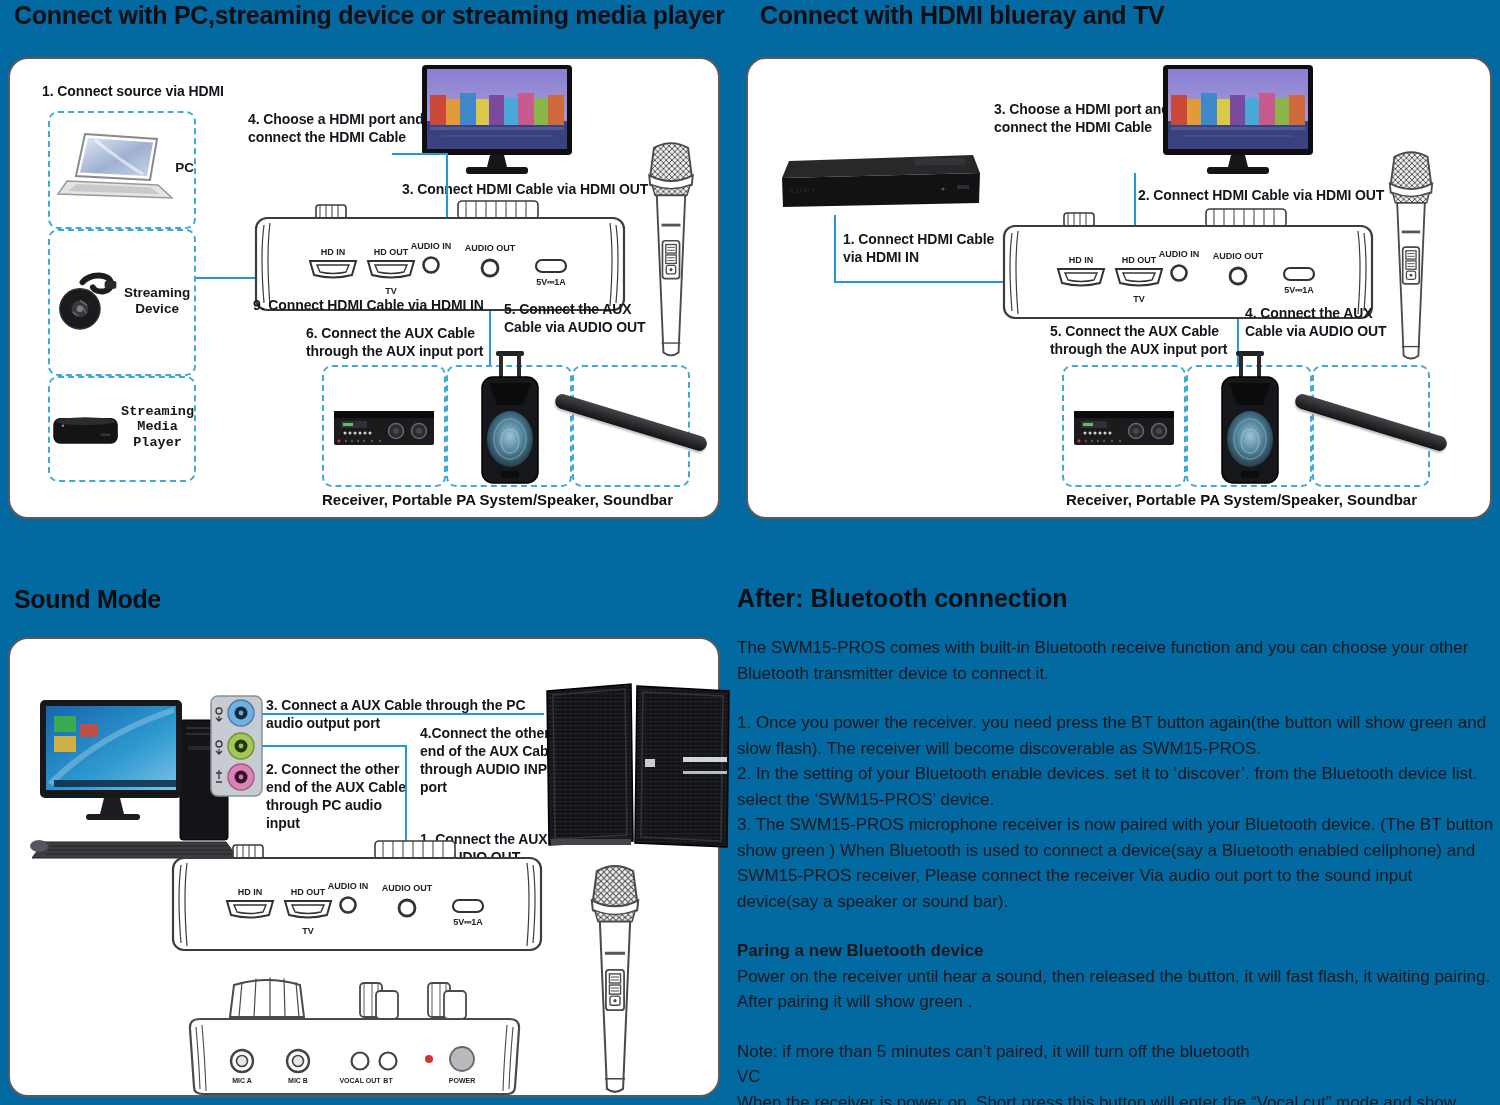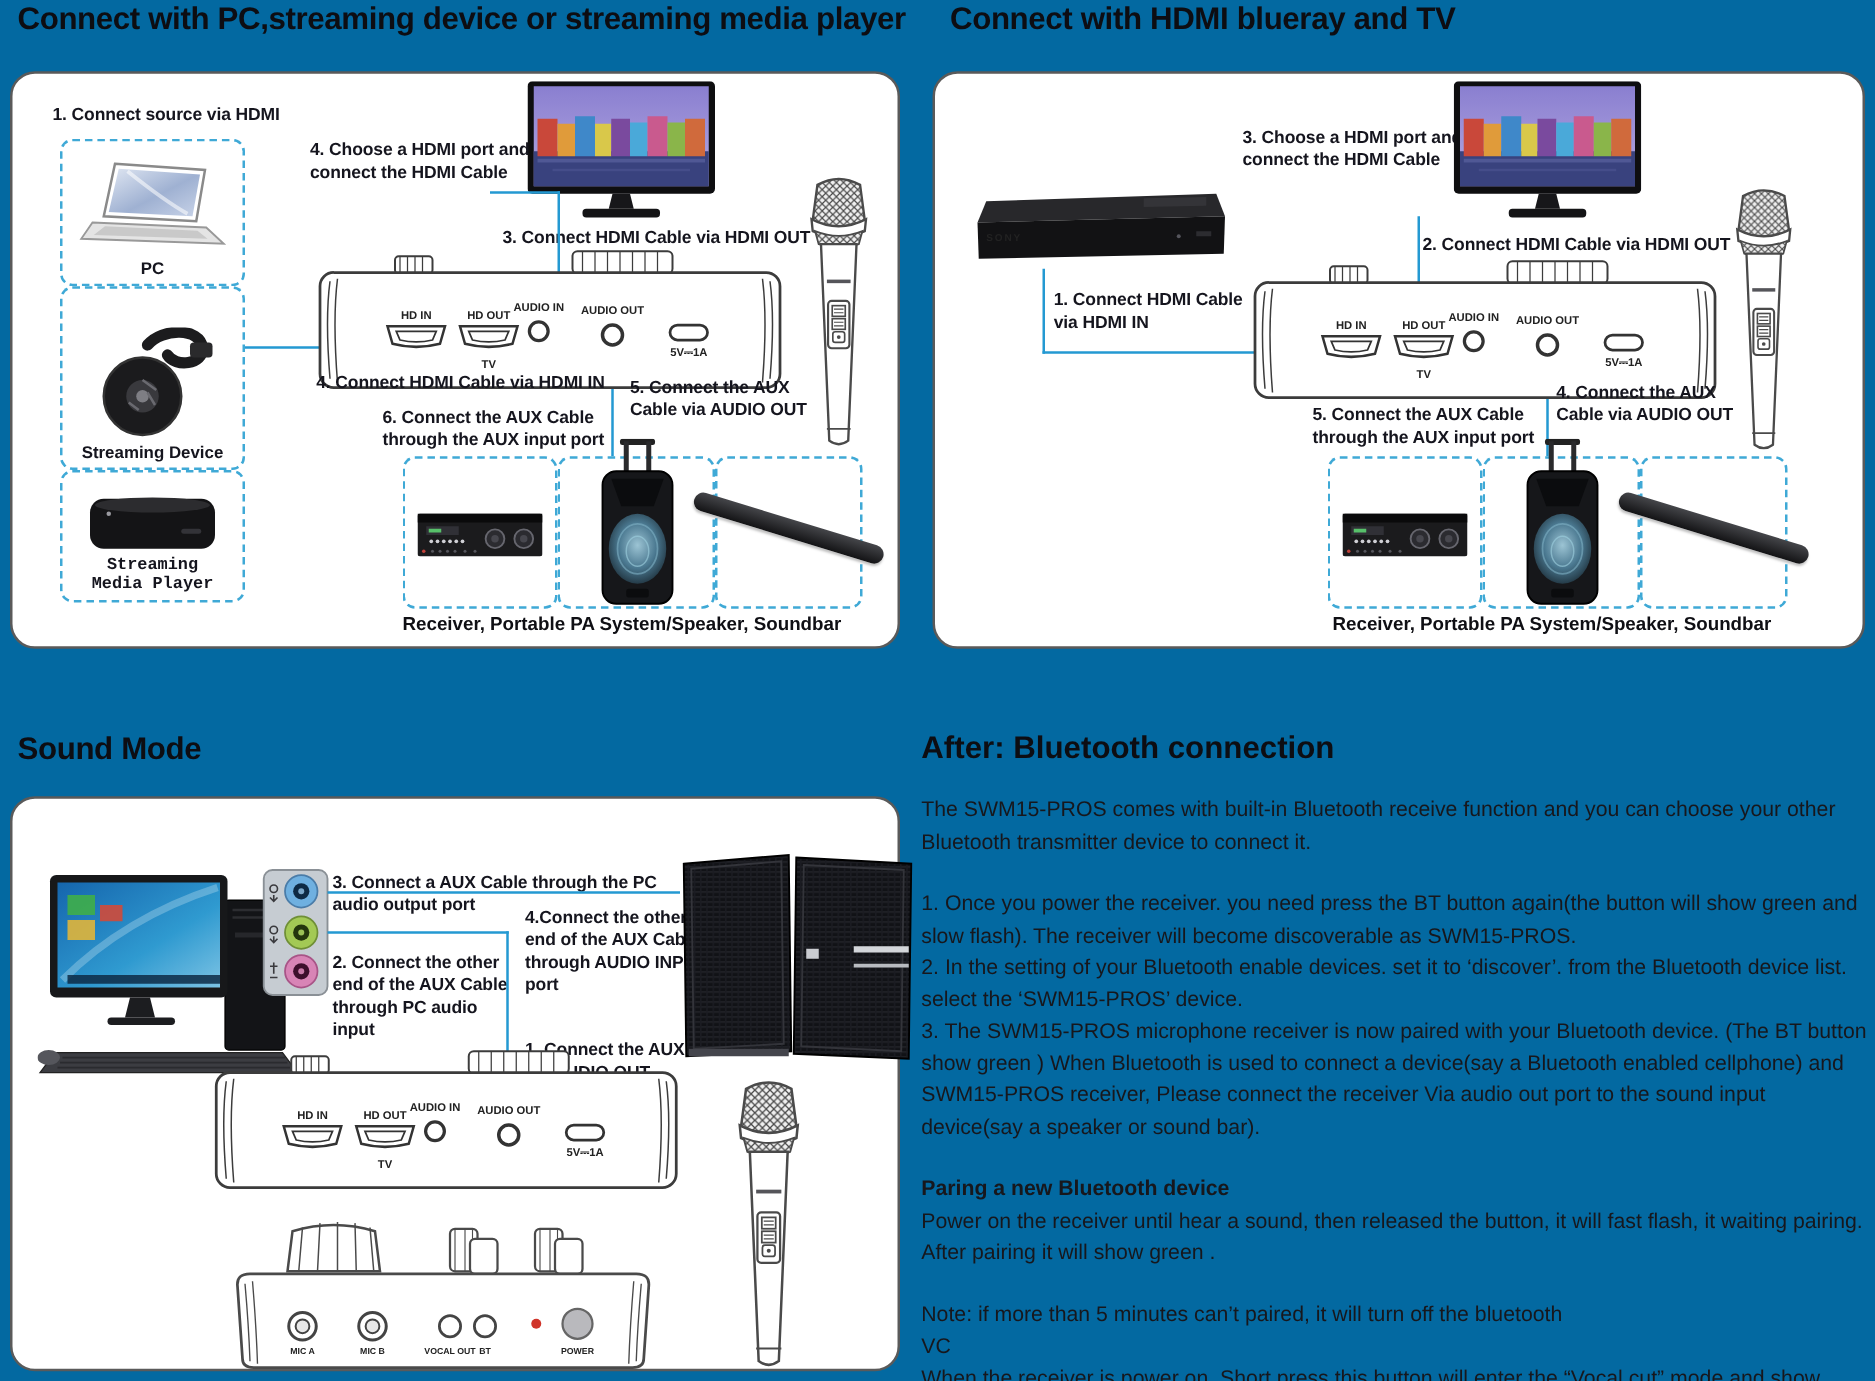--- a/index.html
+++ b/index.html
@@ -6,21 +6,21 @@
   html,body { margin:0; padding:0; background:#ffffff; }
   #sheet {
     position:relative; width:1500px; height:1105px; background:#0369a1;
     font-family:"Liberation Sans", sans-serif; color:#15151e; overflow:hidden;
   }
   .abs { position:absolute; }
   .sec-title { position:absolute; font-size:25px; font-weight:bold; color:#0d0d12; letter-spacing:-0.3px; white-space:nowrap; }
   .panel { position:absolute; border:2px solid #5a5a5a; border-radius:20px; background:#fff; }
   .step { position:absolute; font-size:14px; font-weight:bold; color:#15151e; line-height:1.28; letter-spacing:-0.1px; }
   .dashed { position:absolute; border:2px dashed #3fa9d6; border-radius:10px; }
-  .cellbox { display:flex; flex-direction:column; align-items:center; justify-content:flex-end; }
+  .cellbox { display:flex; flex-direction:row; align-items:center; justify-content:flex-end; }
   .cell-label { font-size:13.5px; font-weight:bold; color:#15151e; text-align:center; line-height:1.15; padding-bottom:4px; }
   .lineh { position:absolute; height:2px; background:#2499d2; }
   .linev { position:absolute; width:2px; background:#2499d2; }
   .caption { position:absolute; font-size:15px; font-weight:bold; color:#0f0f14; white-space:nowrap; }
   .note { position:absolute; left:737px; top:584px; width:757px; }
   .note h2 { margin:0 0 22px 0; font-size:25px; font-weight:bold; color:#0d0d12; }
   .note p { margin:0; font-size:17px; line-height:1.5; color:#17171c; }
   .note .gap { margin-top:24px; }
   .note .bold { font-weight:bold; }
   svg { display:block; }
@@ -157,21 +157,21 @@
       <path d="M125,66 L157,66 L154,73 Q141,76 128,73 Z" fill="#fff" stroke="#333" stroke-width="1.4"></path>
       <text class="portlabel" x="141" y="95" text-anchor="middle">TV</text>
       <text class="portlabel" x="181" y="50" text-anchor="middle">AUDIO IN</text>
       <circle cx="181" cy="66" r="7.5" fill="#fff" stroke="#333" stroke-width="2.6"></circle>
       <text class="portlabel" x="240" y="52" text-anchor="middle">AUDIO OUT</text>
       <circle cx="240" cy="69" r="8" fill="#fff" stroke="#333" stroke-width="2.8"></circle>
       <rect x="286" y="61" width="30" height="12" rx="6" fill="#fff" stroke="#333" stroke-width="2.2"></rect>
       <text class="portlabel" x="301" y="86" text-anchor="middle">5V⎓1A</text>
     </svg>
 
-    <div class="step" style="left:243px; top:238px; width:320px;">4. Connect HDMI Cable via HDMI IN</div>
+    <div class="step" style="left:243px; top:238px; width:320px;">9. Connect HDMI Cable via HDMI IN</div>
     <div class="step" style="left:296px; top:266px; width:182px; text-align:left;">6. Connect the AUX Cable through the AUX input port</div>
     <div class="step" style="left:494px; top:242px; width:158px;">5. Connect the AUX Cable via AUDIO OUT</div>
 
     <div class="dashed" style="left:312px; top:306px; width:124px; height:122px;">
       <svg class="abs" style="left:10px; top:38px;" width="100" height="44" viewBox="0 0 100 44">
         <rect x="0" y="6" width="100" height="34" rx="2" fill="#1b1b1d"></rect>
         <rect x="0" y="6" width="100" height="7" fill="#0a0a0b"></rect>
         <rect x="7" y="16" width="26" height="7" fill="#303036"></rect>
         <rect x="9" y="18" width="10" height="3" fill="#57c06a"></rect>
         <g fill="#cfcfd4">

